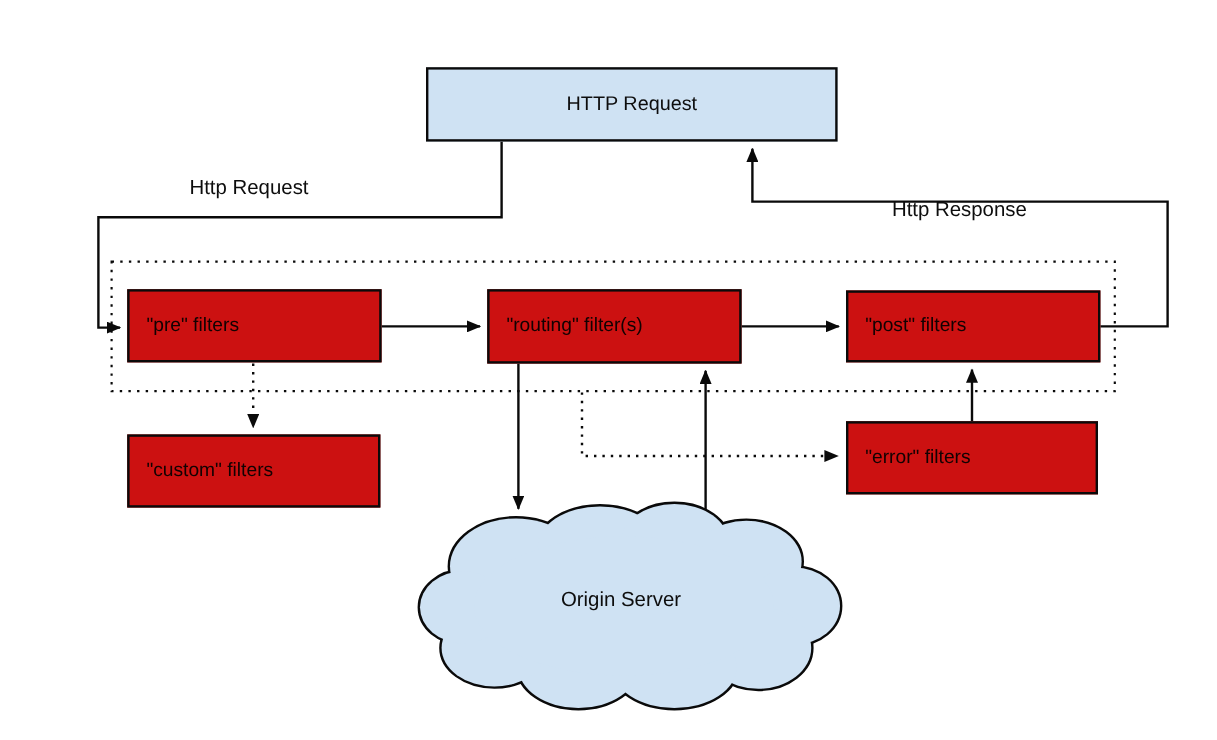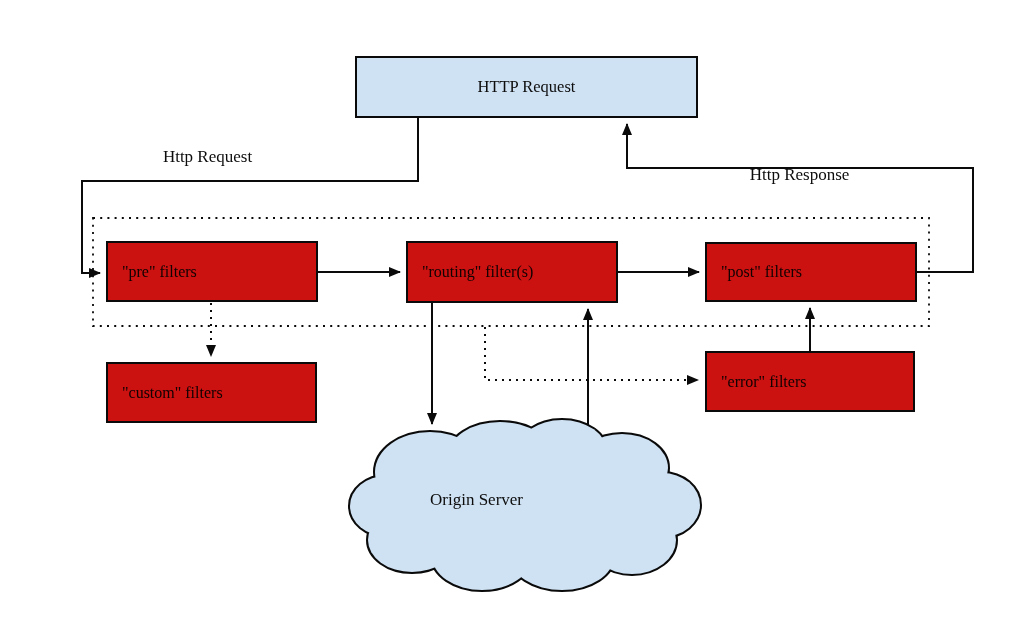--- a/index.html
+++ b/index.html
@@ -6,21 +6,21 @@
     --box-red:#cc1111;
     --box-blue:#cfe2f3;
     --line:#0a0a0a;
     --text-dark:#0d0d0d;
   }
   html,body{margin:0;padding:0;background:#ffffff;}
   #canvas{
     position:relative;
     width:1014px;height:617px;
     background:#ffffff;
-    font-family:Liberation Serif, serif;
+    font-family:Liberation Sans, sans-serif;
     overflow:hidden;
   }
   #wires{position:absolute;left:0;top:0;width:1014px;height:617px;}
   .node{
     position:absolute;
     box-sizing:border-box;
     border:2px solid var(--line);
     font-size:16px;
     color:var(--text-dark);
     display:flex;
@@ -39,20 +39,21 @@
   .flow-label{
     position:absolute;
     font-size:17px;
     color:var(--text-dark);
     text-align:center;
     white-space:nowrap;
   }
   .cloud-label{
     position:absolute;
     left:430px;top:490px;width:175px;
+    text-align:center;
     font-size:17px;
     color:var(--text-dark);
   }
 </style>
 </head>
 <body>
 
 <div id="canvas">
 
   <svg id="wires" viewBox="0 0 1014 617" xmlns="http://www.w3.org/2000/svg">

